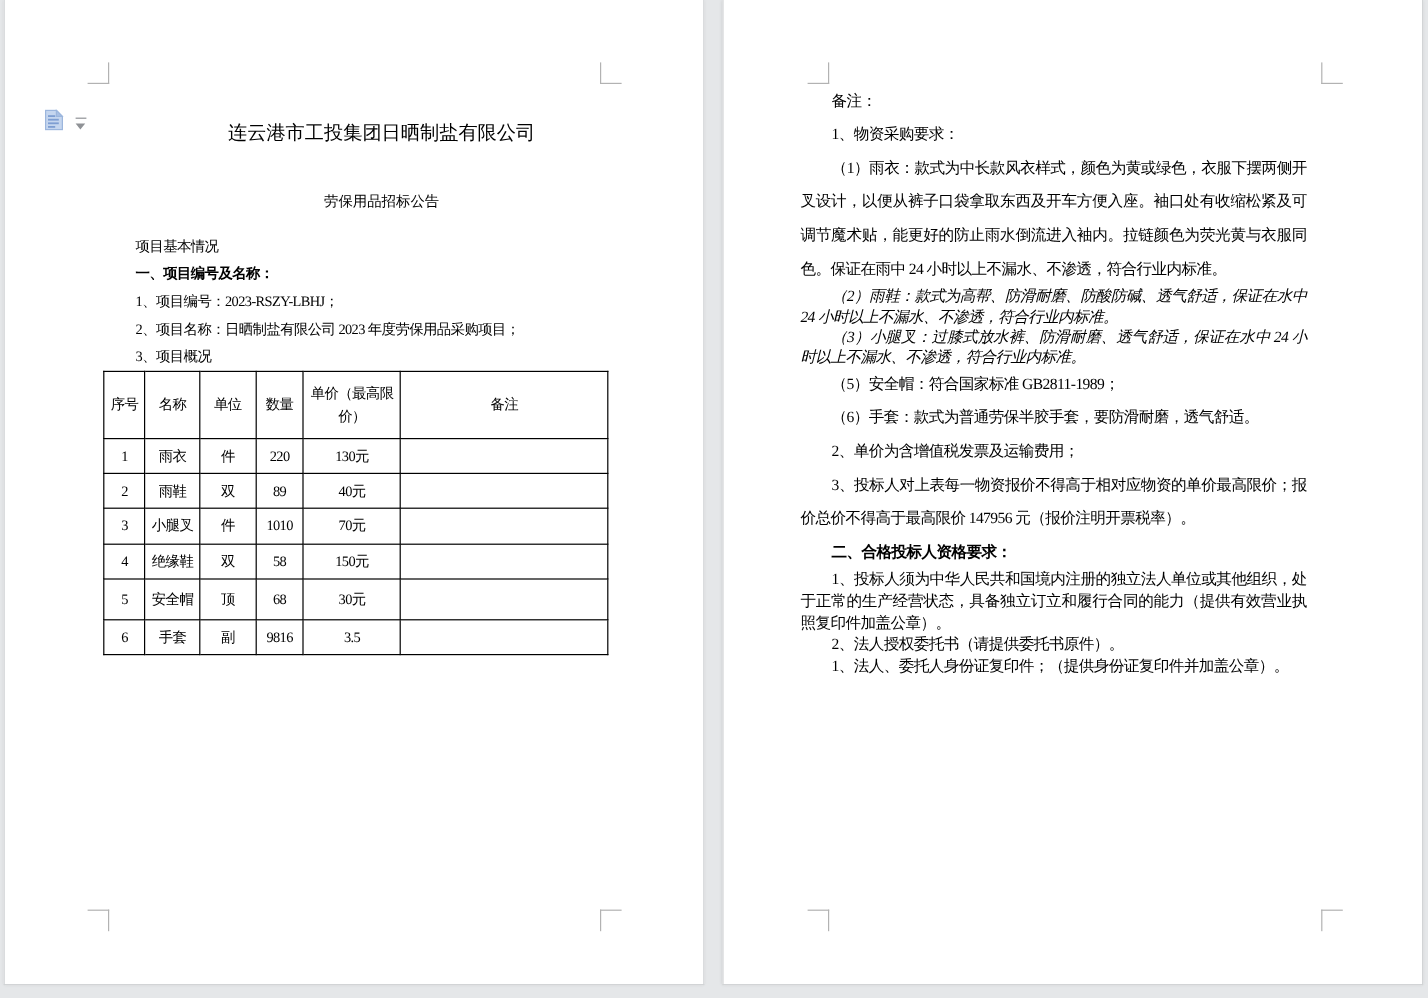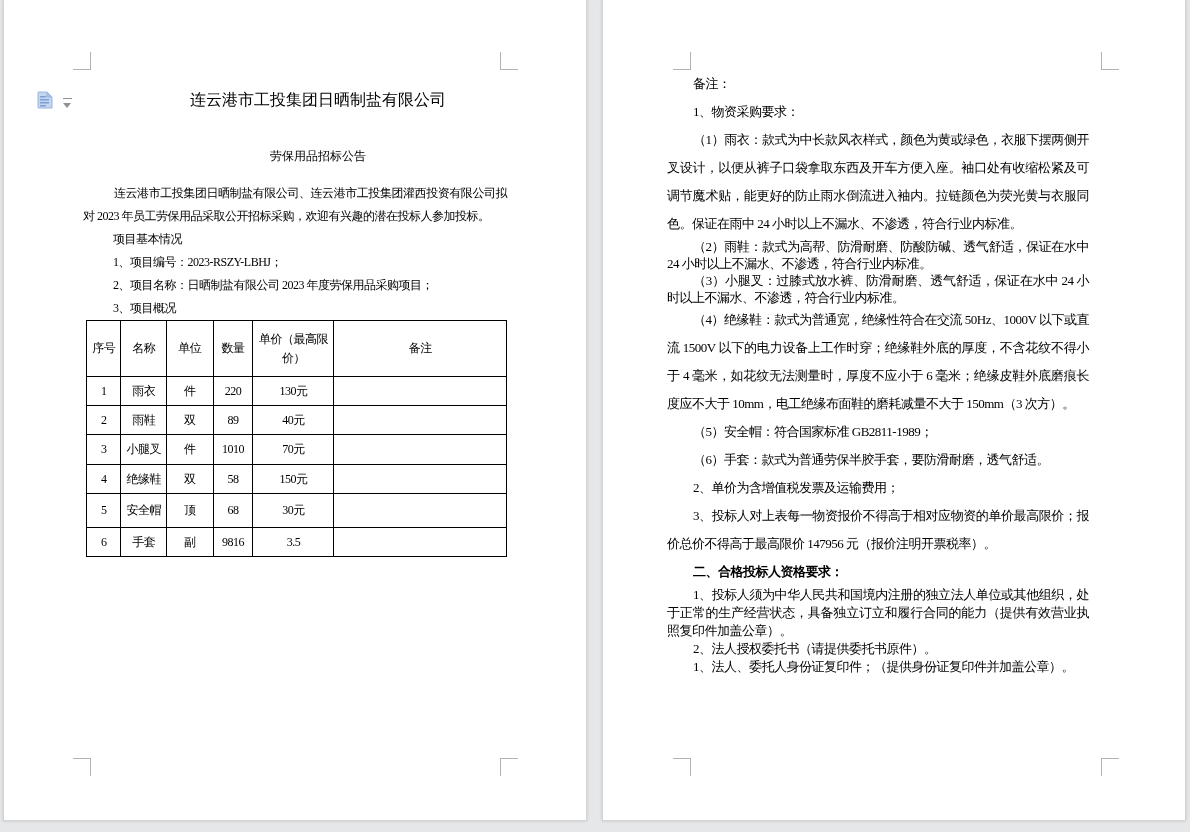--- a/index.html
+++ b/index.html
@@ -25,21 +25,21 @@
   .crop.bl{border-right:1px solid #b2b2b2;border-top:1px solid #b2b2b2;}
   .crop.br{border-left:1px solid #b2b2b2;border-top:1px solid #b2b2b2;}
 
   
   .paste-btn{position:absolute;left:33px;top:91px;display:flex;align-items:center;gap:8px;cursor:pointer;}
   .drop-arrow{display:inline-block;width:0;height:0;margin-top:2px;
     border-left:4px solid transparent;border-right:4px solid transparent;border-top:5px solid #8f9296;}
   .drop-bar{position:absolute;left:59px;top:98px;width:9px;height:1px;background:#8f9296;}
 
   
-  .content{position:absolute;left:79px;top:70px;width:424px;}
+  .content{position:absolute;left:79px;top:82px;width:424px;}
   .doc-title{height:60px;line-height:60px;text-align:center;font-size:16px;padding-left:46px;white-space:nowrap;}
   .doc-subtitle{height:52px;line-height:52px;text-align:center;font-size:12px;padding-left:46px;white-space:nowrap;}
   .para{margin:0;font-size:12px;line-height:23px;letter-spacing:-0.5px;}
   .indent{text-indent:31px;text-align:justify;}
   .ind2{padding-left:30px;}
   .bold{font-weight:bold;}
 
   table.items{border-collapse:collapse;margin-left:3px;table-layout:fixed;}
   table.items th,table.items td{
     border:1px solid #000;font-size:12px;font-weight:normal;
@@ -50,21 +50,21 @@
   tbody tr:nth-child(1){height:29px;}
   tbody tr:nth-child(2){height:29px;}
   tbody tr:nth-child(3){height:30px;}
   tbody tr:nth-child(4){height:29px;}
   tbody tr:nth-child(5){height:34px;}
   tbody tr:nth-child(6){height:29px;}
 
   
   .content2{position:absolute;left:64px;top:70px;width:422px;}
   .rpara{margin:0;font-size:13px;line-height:28px;letter-spacing:-0.5px;text-indent:26px;text-align:justify;}
-  .rpara.tight{line-height:17px;}
+  .rpara.tight{line-height:17px;font-style:italic;}
   .rpara.wide{line-height:18px;}
 </style>
 </head>
 <body>
 
 <div class="stage">
 
   <div class="page page-left">
     <div class="crop tl" style="left:69px;top:52px;"></div>
     <div class="crop tr" style="left:496px;top:52px;"></div>
@@ -82,22 +82,22 @@
           <rect x="3" y="14" width="6" height="1.5" fill="#7e9ed2"></rect>
         </svg>
       </span>
     </div>
     <div class="drop-bar"></div>
     <span class="drop-arrow" style="position:absolute;left:59px;top:101px;"></span>
 
     <div class="content">
       <div class="doc-title">连云港市工投集团日晒制盐有限公司</div>
       <div class="doc-subtitle">劳保用品招标公告</div>
-      <p class="para indent">连云港市工投集团日晒制盐有限公司、连云港市工投集团灌西投资有限公司拟对 2023 年员工劳保用品采取公开招标采购，欢迎有兴趣的潜在投标人参加投标。</p>
       <p class="para ind2">项目基本情况</p>
+      <p class="para ind2 bold">一、项目编号及名称：</p>
       <p class="para ind2">1、项目编号：2023-RSZY-LBHJ；</p>
       <p class="para ind2">2、项目名称：日晒制盐有限公司 2023 年度劳保用品采购项目；</p>
       <p class="para ind2">3、项目概况</p>
 
       <table class="items">
         <colgroup>
           <col style="width:36px">
             <col style="width:48px">
             <col style="width:49px">
           <col style="width:41px">
@@ -173,21 +173,20 @@
     <div class="crop tr" style="left:498px;top:52px;"></div>
     <div class="crop bl" style="left:70px;top:758px;"></div>
     <div class="crop br" style="left:498px;top:758px;"></div>
 
     <div class="content2">
       <p class="rpara">备注：</p>
       <p class="rpara">1、物资采购要求：</p>
       <p class="rpara">（1）雨衣：款式为中长款风衣样式，颜色为黄或绿色，衣服下摆两侧开叉设计，以便从裤子口袋拿取东西及开车方便入座。袖口处有收缩松紧及可调节魔术贴，能更好的防止雨水倒流进入袖内。拉链颜色为荧光黄与衣服同色。保证在雨中 24 小时以上不漏水、不渗透，符合行业内标准。</p>
       <p class="rpara tight">（2）雨鞋：款式为高帮、防滑耐磨、防酸防碱、透气舒适，保证在水中 24 小时以上不漏水、不渗透，符合行业内标准。</p>
       <p class="rpara tight">（3）小腿叉：过膝式放水裤、防滑耐磨、透气舒适，保证在水中 24 小时以上不漏水、不渗透，符合行业内标准。</p>
-      <p class="rpara">（4）绝缘鞋：款式为普通宽，绝缘性符合在交流 50Hz、1000V 以下或直流 1500V 以下的电力设备上工作时穿；绝缘鞋外底的厚度，不含花纹不得小于 4 毫米，如花纹无法测量时，厚度不应小于 6 毫米；绝缘皮鞋外底磨痕长度应不大于 10mm，电工绝缘布面鞋的磨耗减量不大于 150mm（3 次方）。</p>
       <p class="rpara">（5）安全帽：符合国家标准 GB2811-1989；</p>
       <p class="rpara">（6）手套：款式为普通劳保半胶手套，要防滑耐磨，透气舒适。</p>
       <p class="rpara">2、单价为含增值税发票及运输费用；</p>
       <p class="rpara">3、投标人对上表每一物资报价不得高于相对应物资的单价最高限价；报价总价不得高于最高限价 147956 元（报价注明开票税率）。</p>
       <p class="rpara bold">二、合格投标人资格要求：</p>
       <p class="rpara wide">1、投标人须为中华人民共和国境内注册的独立法人单位或其他组织，处于正常的生产经营状态，具备独立订立和履行合同的能力（提供有效营业执照复印件加盖公章）。</p>
       <p class="rpara wide">2、法人授权委托书（请提供委托书原件）。</p>
       <p class="rpara wide">1、法人、委托人身份证复印件；（提供身份证复印件并加盖公章）。</p>
     </div>
   </div>

